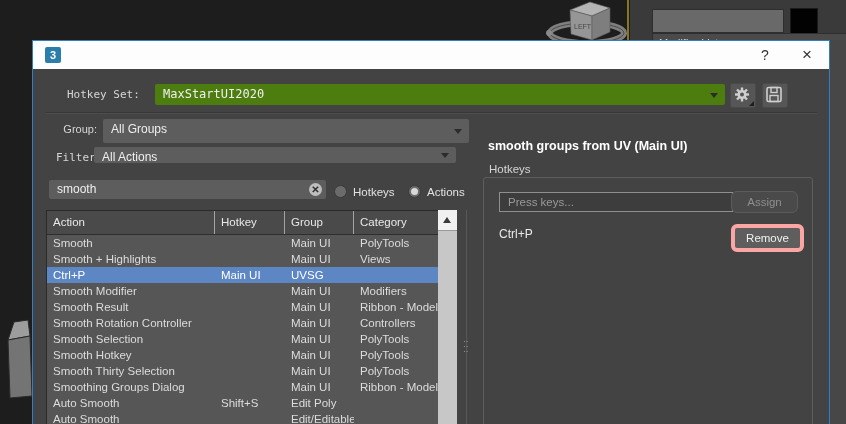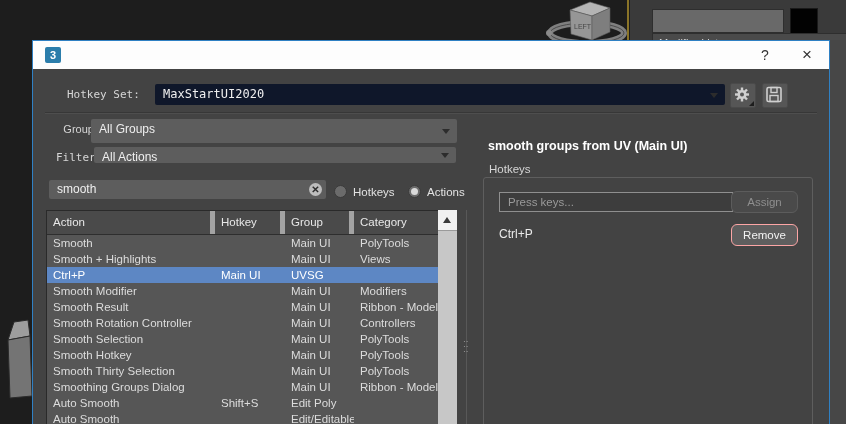--- a/index.html
+++ b/index.html
@@ -37,41 +37,41 @@
   
   .clear-btn{position:absolute;right:4px;top:3px;width:13px;height:13px;border-radius:50%;background:#bdbdbd;
              color:#2c2c2c;font-size:10px;font-weight:bold;line-height:13px;text-align:center;}
   .radio{display:inline-block;width:11px;height:11px;border-radius:50%;background:#6b6b6b;
          border:1px solid #3a3a3a;position:relative;vertical-align:middle;}
   .radio.checked::after{content:"";position:absolute;left:2px;top:2px;width:7px;height:7px;border-radius:50%;background:#d9d9d9;}
   .radio-lab{color:#e2e2e2;font-size:11.5px;vertical-align:middle;margin-left:6px;}
   
   .table{left:13px;top:141px;width:392px;height:215px;border-top:1px solid #2a2a2a;border-left:1px solid #2a2a2a;background:#4c4c4c;overflow:hidden;}
   .thead{display:grid;grid-template-columns:168px 70px 69px 1fr;height:23px;background:#4a4a4a;border-bottom:1px solid #2e2e2e;}
-  .th{color:#e8e8e8;font-size:11.5px;line-height:23px;padding-left:6px;border-right:5px solid #a3a3a3;}
+  .th{color:#e8e8e8;font-size:11.5px;line-height:23px;padding-left:6px;border-right:1px solid #a3a3a3;}
   .trow{display:grid;grid-template-columns:168px 70px 69px 1fr;height:16px;background:#565656;}
   .trow.sel{background:#5d87c4;}
   .td{color:#dcdcdc;font-size:11.5px;line-height:16px;padding-left:6px;white-space:nowrap;overflow:hidden;}
   .trow.sel .td{color:#ffffff;}
   
   .vscroll{left:405px;top:141px;width:19px;height:215px;background:#c7c7c7;}
   .scroll-btn{position:absolute;left:0;top:0;width:19px;height:20px;background:#f1f1f1;border-bottom:1px solid #9a9a9a;}
   .up-tri{position:absolute;left:5px;top:7px;width:0;height:0;border-left:4px solid transparent;
           border-right:4px solid transparent;border-bottom:6px solid #3a3a3a;}
   .splitter{left:433px;top:141px;width:1px;height:215px;background:#585858;}
   .grip{left:430px;top:270px;width:5px;height:20px;color:#a5a5a5;font-size:8px;line-height:5px;text-align:center;}
   
   .detail-h{left:455px;top:70px;color:#ffffff;font-size:12.5px;font-weight:bold;}
   .gb-label{left:456px;top:94px;color:#d6d6d6;font-size:11.5px;}
   .groupbox{left:450px;top:108px;width:328px;height:260px;border:1px solid #5e5e5e;border-radius:3px;}
   .presskeys{left:466px;top:123px;width:224px;height:18px;background:#3d3d3d;border:1px solid #8f8f8f;
              color:#9a9a9a;font-size:11.5px;line-height:18px;padding-left:8px;box-sizing:content-box;}
   .btn{position:absolute;width:65px;height:20px;font-size:11.5px;text-align:center;line-height:20px;border-radius:6px;}
   .btn.disabled{left:698px;top:122px;background:#4a4a4a;border:1px solid #5c5c5c;color:#8e8e8e;}
-  .btn.normal{left:698px;top:155px;background:#5e5e5e;border:1px solid #fca5a5;color:#f2f2f2;}
+  .btn.normal{left:698px;top:155px;background:#5e5e5e;border:4px solid #fca5a5;color:#f2f2f2;}
   .hk-assigned{left:466px;top:158px;color:#eaeaea;font-size:12px;}
 </style>
 </head>
 <body>
 
 <div class="canvas">
 
   <div class="abs top-strip">
     <svg class="abs" style="left:538px;top:-4px" width="96" height="50" viewBox="0 0 96 50">
       <ellipse cx="49" cy="37" rx="37" ry="10" fill="none" stroke="#7f7f7f" stroke-width="6"></ellipse>
@@ -101,21 +101,21 @@
 
     <div class="titlebar">
       <div class="app-icon">3</div>
       <div class="cap-btn" style="left:712px;width:40px;font-size:14px;">?</div>
       <div class="cap-btn" style="left:752px;width:44px;font-size:17px;">×</div>
     </div>
 
     <div class="dlg-body">
 
       <div class="abs lbl mono" style="left:26px;top:19px;">Hotkey Set:</div>
-      <div class="abs field mono" style="left:122px;top:15px;width:570px;height:21px;background:#0f172a;line-height:21px;">
+      <div class="abs field mono" style="left:122px;top:15px;width:570px;height:21px;background:#4d7c0f;line-height:21px;">
         <span>MaxStartUI2020</span>
         <span class="dd-arrow"></span>
       </div>
       <div class="tool-btn" style="left:697px;top:14px;">
         <svg width="22" height="21" viewBox="0 0 22 21">
           <g stroke="#cfcfcf" stroke-width="2.4">
             <line x1="11" y1="3.5" x2="11" y2="17.5"></line>
               <line x1="4" y1="10.5" x2="18" y2="10.5"></line>
             <line x1="6" y1="5.5" x2="16" y2="15.5"></line>
               <line x1="16" y1="5.5" x2="6" y2="15.5"></line>
@@ -129,21 +129,21 @@
         <svg width="22" height="21" viewBox="0 0 22 21">
           <rect x="4" y="3.5" width="14" height="14" rx="1.5" fill="none" stroke="#cfcfcf" stroke-width="1.6"></rect>
           <rect x="8" y="3.5" width="6" height="5" fill="none" stroke="#cfcfcf" stroke-width="1.4"></rect>
           <rect x="7" y="11.5" width="8" height="6" fill="none" stroke="#cfcfcf" stroke-width="1.4"></rect>
         </svg>
       </div>
 
       <div class="divider" style="top:43px;"></div>
 
       <div class="abs lbl" style="left:20px;top:54px;width:36px;text-align:right;">Group:</div>
-      <div class="abs field" style="left:58px;top:50px;width:366px;height:24px;">
+      <div class="abs field" style="left:70px;top:50px;width:366px;height:24px;">
         <span>All Groups</span>
         <span class="dd-arrow"></span>
       </div>
 
       <div class="abs lbl mono" style="left:15px;top:82px;">Filter:</div>
       <div class="abs field" style="left:61px;top:78px;width:362px;height:16px;">
         <span>All Actions</span>
         <span class="dd-arrow"></span>
       </div>
 

